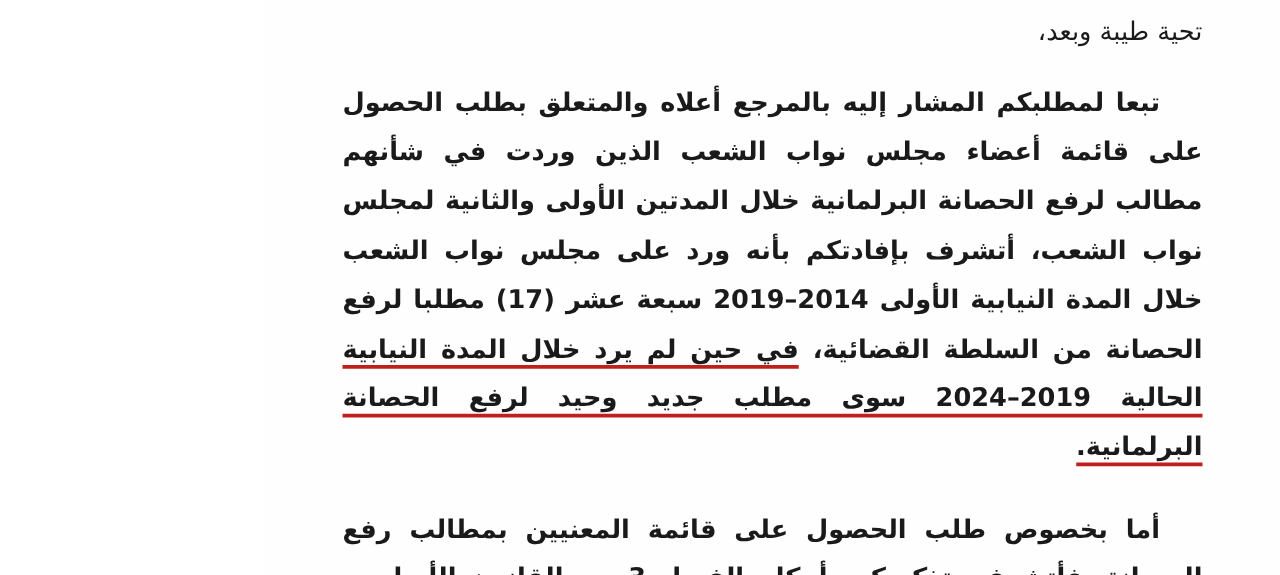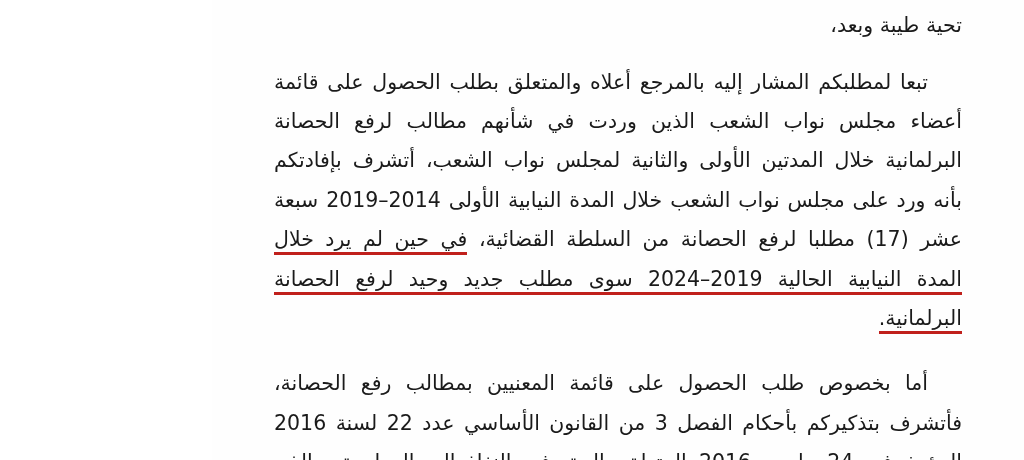--- a/index.html
+++ b/index.html
@@ -35,20 +35,21 @@
     letter-spacing: 0.1px;
   }
   .para {
     font-size: 20.5px;
     line-height: 1.92;
     margin: 0 0 20px 0;
     text-indent: 34px;
     position: relative;
     letter-spacing: 0.05px;
     word-spacing: 1px;
+    font-weight: bold;
   }
   .para-1 { margin-bottom: 26px; }
   .para-2 { margin-bottom: 20px; }
   .underline-red {
     border-bottom: 3px solid #c0201c;
     padding-bottom: 1px;
   }
 </style>
 </head>
 <body>

